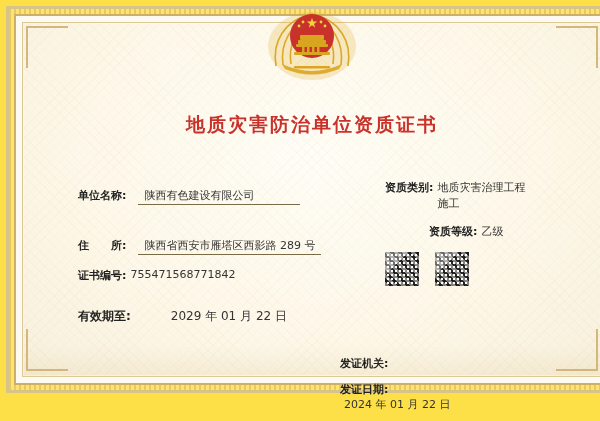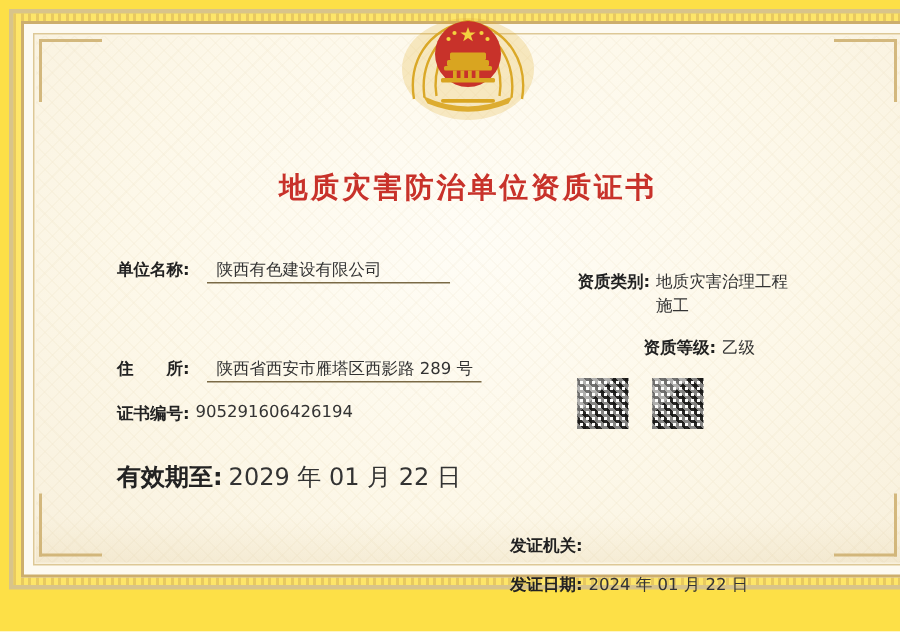--- a/index.html
+++ b/index.html
@@ -141,30 +141,30 @@
     margin-left: 4px;
   }
   .val-underline {
     border-bottom: 1px solid #7a6a46;
     padding: 0 6px 1px 6px;
     min-width: 150px;
     display: inline-block;
     margin-left: 12px;
   }
 
-  .r-unit      { left: 78px;  top: 12px; justify-content: center; }
+  .r-unit      { left: 78px;  top: 28px; justify-content: center; }
   .r-addr      { left: 78px;  top: 78px; }
   .r-certno    { left: 78px;  top: 108px; }
-  .r-valid     { left: 78px;  top: 148px; font-size: 16px; }
+  .r-valid     { left: 78px;  top: 148px; font-size: 12px; gap: 36px; }
 
   .r-type      { left: 385px; top: 20px; width: 165px; }
   .r-level     { left: 381px; top: 64px; margin-left: 48px; }
 
   .r-issuer    { left: 340px; top: 196px; }
-  .r-issuedate { left: 340px; top: 222px; }
+  .r-issuedate { left: 340px; top: 222px; flex-direction: column; }
 
   .wrap-val {
     display: inline-block;
     max-width: 92px;
     line-height: 1.45;
     word-break: break-all;
   }
 
   
   .qr-area {
@@ -283,21 +283,21 @@
       <span class="val val-underline">陕西有色建设有限公司</span>
     </div>
 
     <div class="row r-addr">
       <span class="lbl">住　　所:</span>
       <span class="val val-underline">陕西省西安市雁塔区西影路 289 号</span>
     </div>
 
     <div class="row r-certno">
       <span class="lbl">证书编号:</span>
-      <span class="val">905291606426194</span>
+      <span class="val">755471568771842</span>
     </div>
 
     <div class="row r-valid">
       <span class="lbl">有效期至:</span>
       <span class="val">2029 年 01 月 22 日</span>
     </div>
 
     <div class="row r-type">
       <span class="lbl">资质类别:</span>
       <span class="val wrap-val">地质灾害治理工程施工</span>

